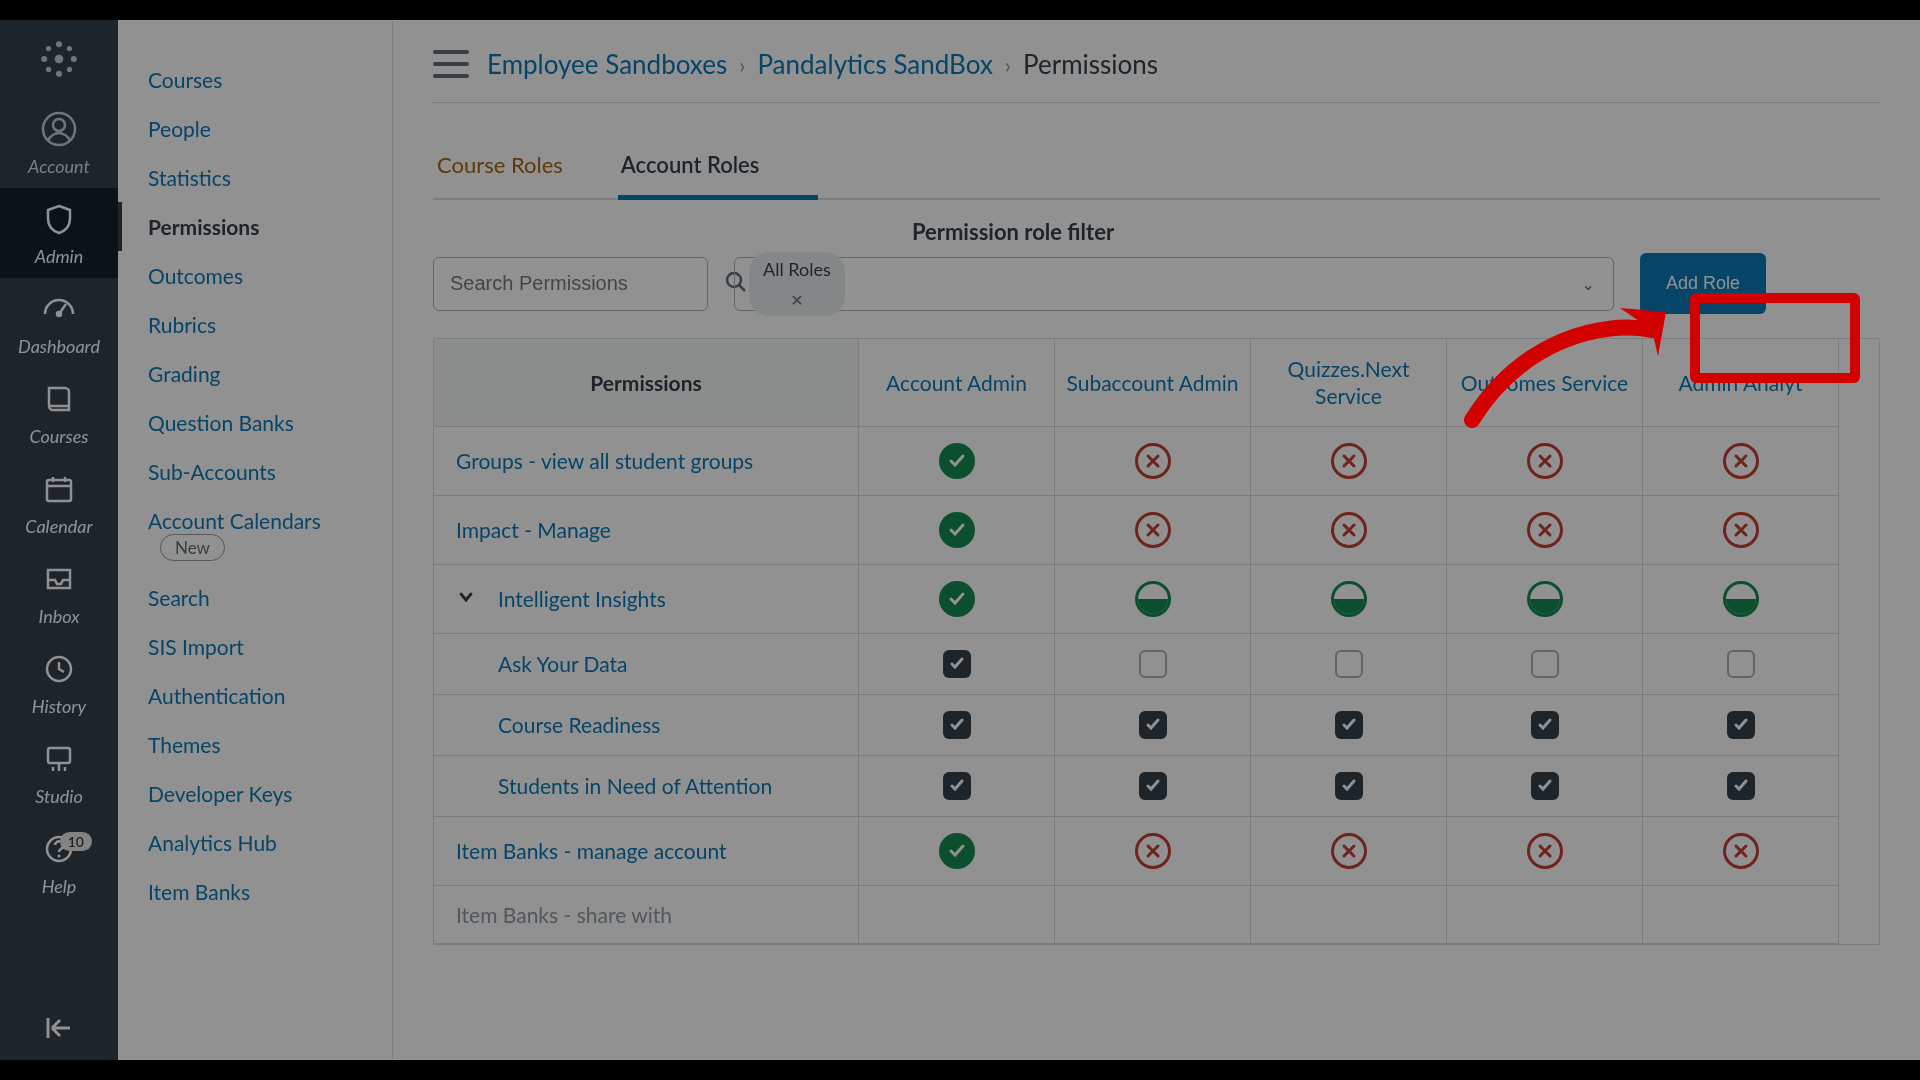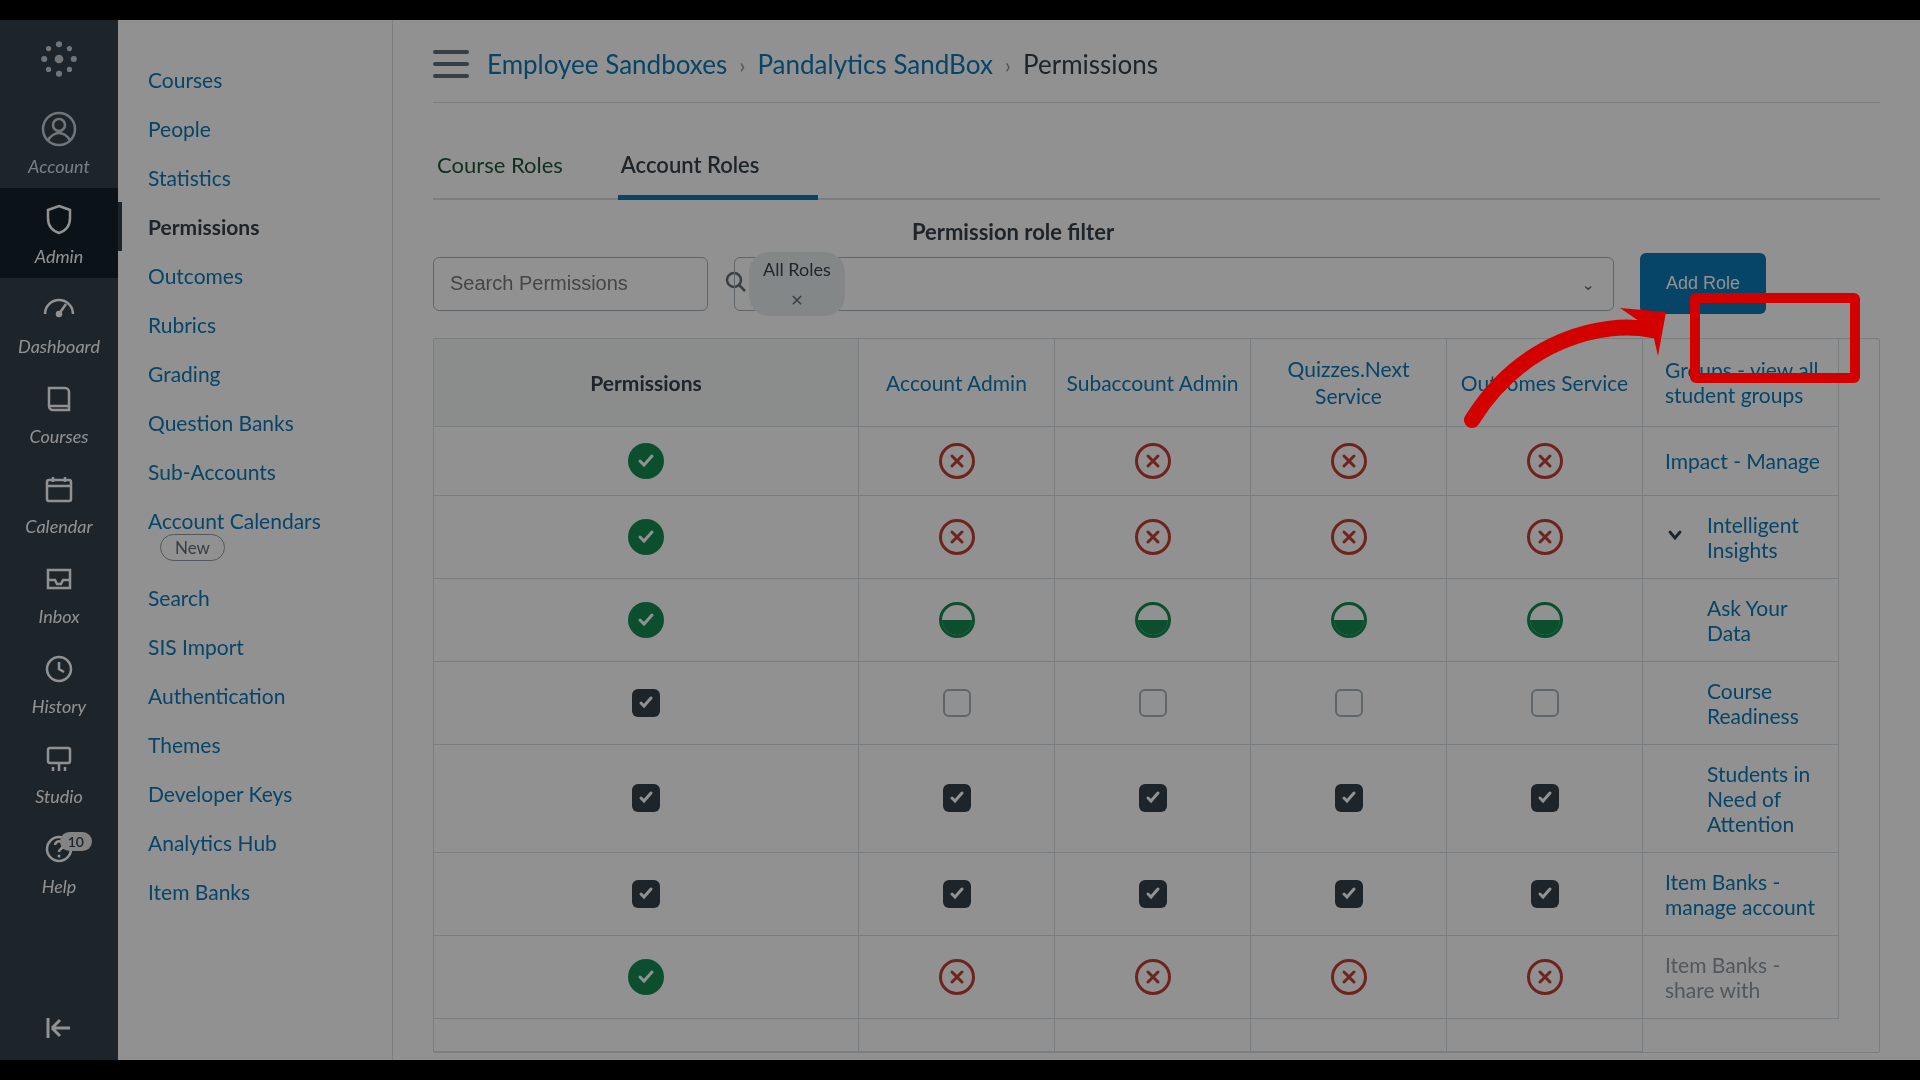--- a/index.html
+++ b/index.html
@@ -26,21 +26,21 @@
   
   .main { flex:1; padding:0 40px 0 40px; overflow:hidden; position:relative; }
   .header { display:flex; align-items:center; gap:18px; padding:28px 0 22px 0; border-bottom:1px solid #d7dde1; }
   .hamburger { width:36px; height:28px; display:flex; flex-direction:column; justify-content:space-between; cursor:pointer; }
   .hamburger span { height:4px; background:#5e6b74; border-radius:2px; }
   .crumb { font-size:26px; color:#0374b5; display:flex; align-items:center; gap:12px; }
   .crumb .sep { color:#8b969e; font-size:22px; }
   .crumb .current { color:#2d3b45; }
   
   .tabs { display:flex; gap:50px; border-bottom:2px solid #d7dde1; margin-top:30px; position:relative; }
-  .tab { padding:18px 4px 20px 4px; font-size:22px; color:#14532d; cursor:pointer; }
+  .tab { padding:18px 4px 20px 4px; font-size:22px; color:#a16207; cursor:pointer; }
   .tab.active { font-weight:600; color:#2d3b45; }
   .tab.active::after { content:""; position:absolute; bottom:-2px; height:5px; background:#0374b5; width:200px; left:185px; }
   
   .filter-title { text-align:center; font-size:22px; font-weight:700; color:#2d3b45; margin:18px 0 8px 0; margin-left:290px; width:580px; }
   .filter-row { display:flex; align-items:center; gap:26px; }
   .searchwrap { width:275px; height:54px; border:1px solid #a6b0b7; border-radius:6px; display:flex; align-items:center; padding:0 16px; gap:10px; }
   .searchwrap input { border:none; outline:none; font-size:20px; flex:1; background:transparent; color:#5e6b74; }
   .search-glyph { color:#5e6b74; }
   .rolefilter { flex:1; height:54px; border:1px solid #a6b0b7; border-radius:6px; display:flex; align-items:center; padding:0 14px; gap:10px; position:relative; max-width:880px; }
   .chip { background:#e8edee; border-radius:20px; padding:6px 14px; font-size:18px; color:#2d3b45; display:flex; align-items:center; gap:10px;flex-direction:column; }
@@ -257,20 +257,21 @@
         </div>
         <button class="addrole">Add Role</button>
       </div>
 
       <div class="ptable" id="ptable">
           <div class="thcell">Permissions</div>
           <div class="thcell rolehead">Account Admin</div>
           <div class="thcell rolehead">Subaccount Admin</div>
           <div class="thcell rolehead">Quizzes.Next Service</div>
           <div class="thcell rolehead">Outcomes Service</div>
+          <div class="thcell rolehead">Admin Analyt</div>
           <div class="tdcell permname">
             <span>Groups - view all student groups</span>
           </div>
           <div class="tdcell">
             <div class="stat on">
               <svg width="18" height="18" viewBox="0 0 18 18">
                 <path d="M3 9l4 4 8-9" stroke="#fff" stroke-width="3" fill="none" stroke-linecap="round"></path>
               </svg>
             </div>
           </div>

